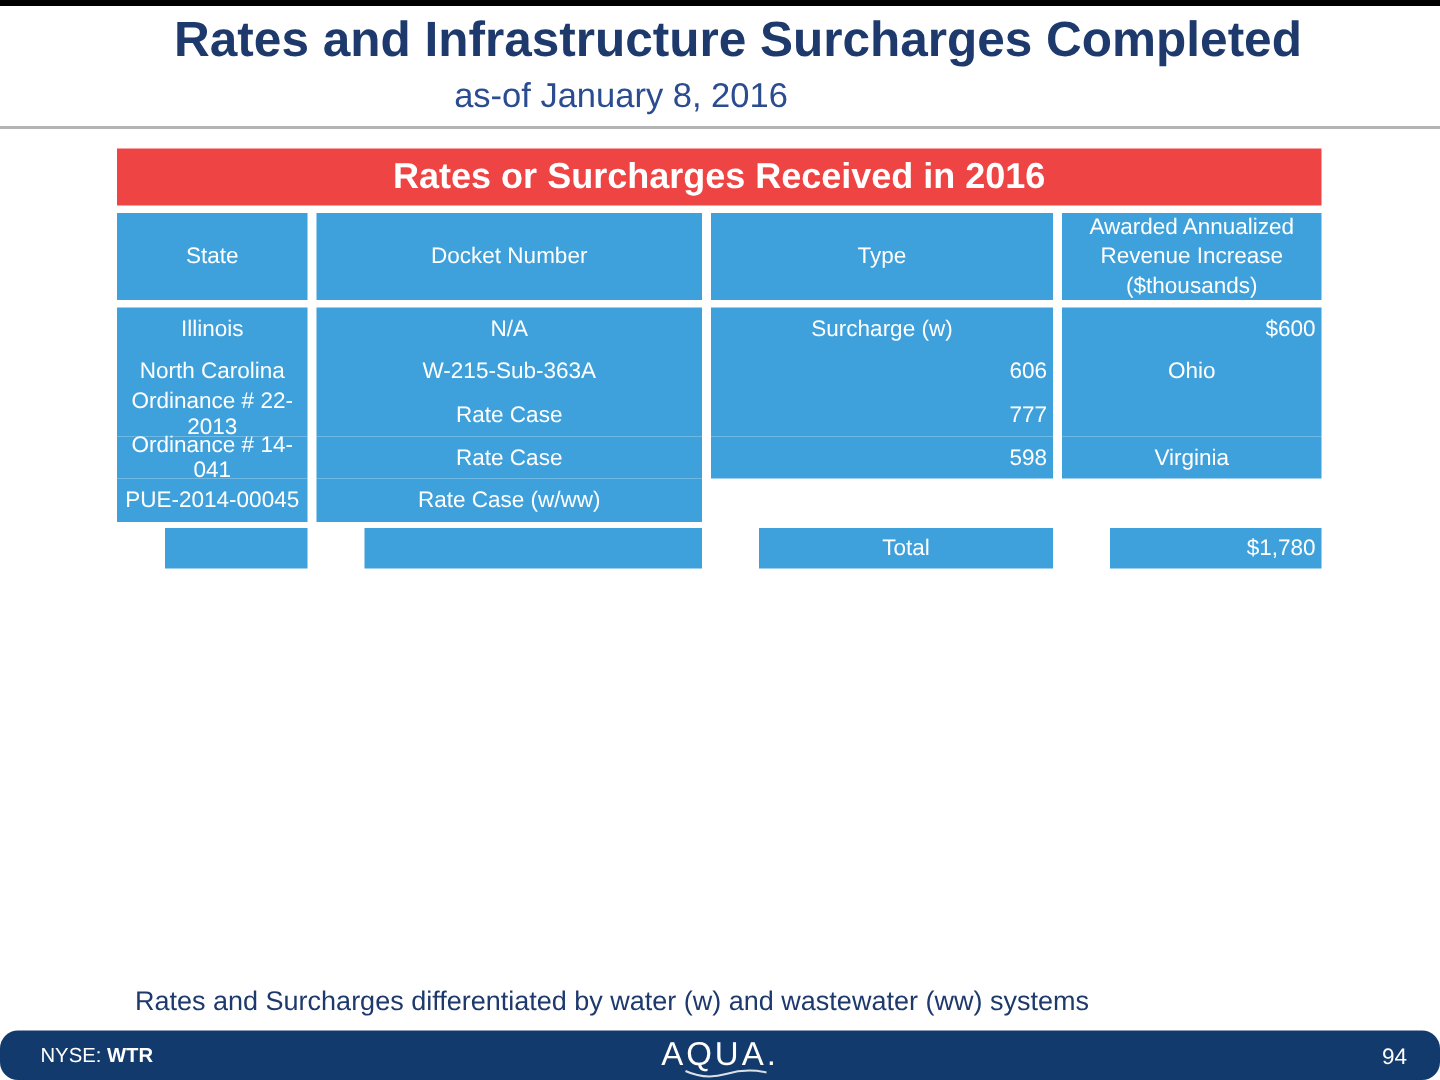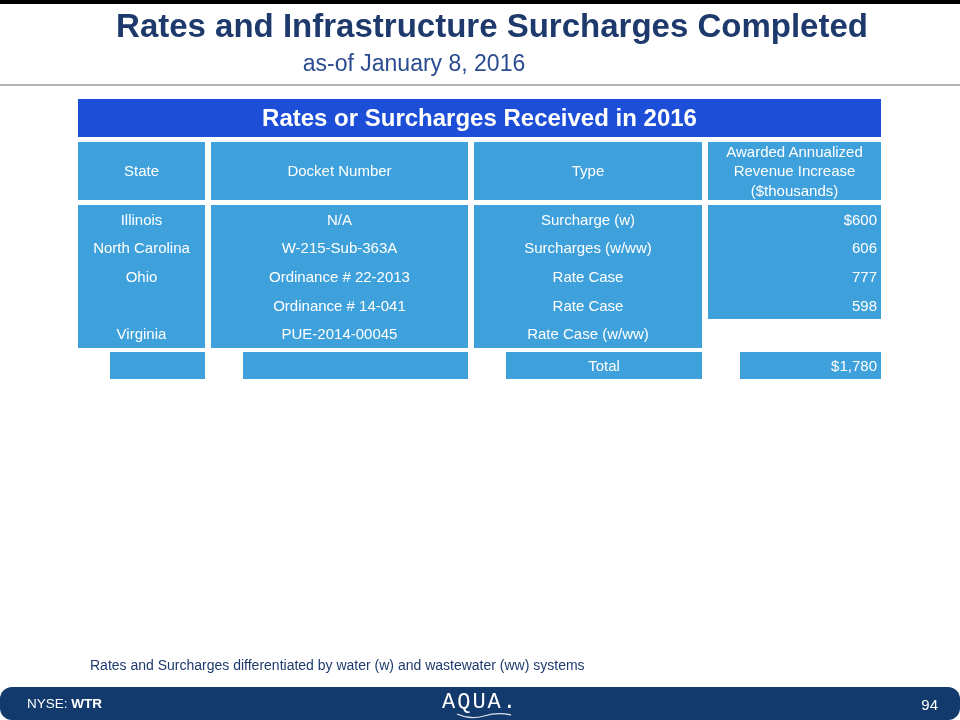--- a/index.html
+++ b/index.html
@@ -35,21 +35,21 @@
     position: absolute; top: 84px; left: 0;
     width: 960px; height: 2px;
     background: #b3b4b6;
   }
   .table-wrap {
     position: absolute; top: 99px; left: 78px;
     width: 803px;
   }
   .banner {
     width: 803px; height: 38px;
-    background: #1d4ed8;
+    background: #ef4444;
     color: #ffffff;
     font-size: 24px; font-weight: bold;
     text-align: center;
     line-height: 38px;
     margin-bottom: 5px;
   }
   .grid {
     display: grid;
     grid-template-columns: 127px 257px 228px 173px;
     column-gap: 6px;
@@ -74,21 +74,21 @@
   .body-rows .cell { height: 28.6px; }
   .cell.num {
     justify-content: flex-end;
     text-align: right;
     padding-right: 4px;
   }
   .total-row { margin-top: 4px; }
   .total-row .cell { height: 27px; margin-left: 32px; }
   .footnote {
     position: absolute; top: 657px; left: 90px;
-    font-size: 14px;
+    font-size: 18px;
     color: #1e3a6d;
   }
   .footer-bar {
     position: absolute; top: 687px; left: 0;
     width: 960px; height: 33px;
     background: #133a6c;
     color: #ffffff;
     border-radius: 12px;
   }
   .footer-nyse {
@@ -96,21 +96,20 @@
     font-size: 13.5px;
   }
   .footer-nyse .ticker { font-weight: bold; }
   .footer-logo {
     position: absolute; left: 0; top: 3px;
     width: 960px;
     text-align: center;
     font-size: 22px;
     letter-spacing: 2px;
     color: #ffffff;
-    font-family: Liberation Mono, monospace;
   }
   .logo-wave {
     position: absolute; left: 455px; top: 24px;
     width: 58px; height: 9px;
   }
   .footer-page {
     position: absolute; right: 22px; top: 9px;
     font-size: 15px;
   }
 </style>
@@ -135,21 +134,20 @@
   </div>
 
   <div class="grid body-rows">
     <div class="cell">Illinois</div>
     <div class="cell">N/A</div>
     <div class="cell">Surcharge (w)</div>
     <div class="cell num">$600</div>
 
     <div class="cell">North Carolina</div>
     <div class="cell">W-215-Sub-363A</div>
-    <div class="cell">Surcharges (w/ww)</div>
     <div class="cell num">606</div>
 
     <div class="cell">Ohio</div>
     <div class="cell">Ordinance # 22-2013</div>
     <div class="cell">Rate Case</div>
     <div class="cell num">777</div>
 
     <div class="cell"></div>
     <div class="cell">Ordinance # 14-041</div>
     <div class="cell">Rate Case</div>

